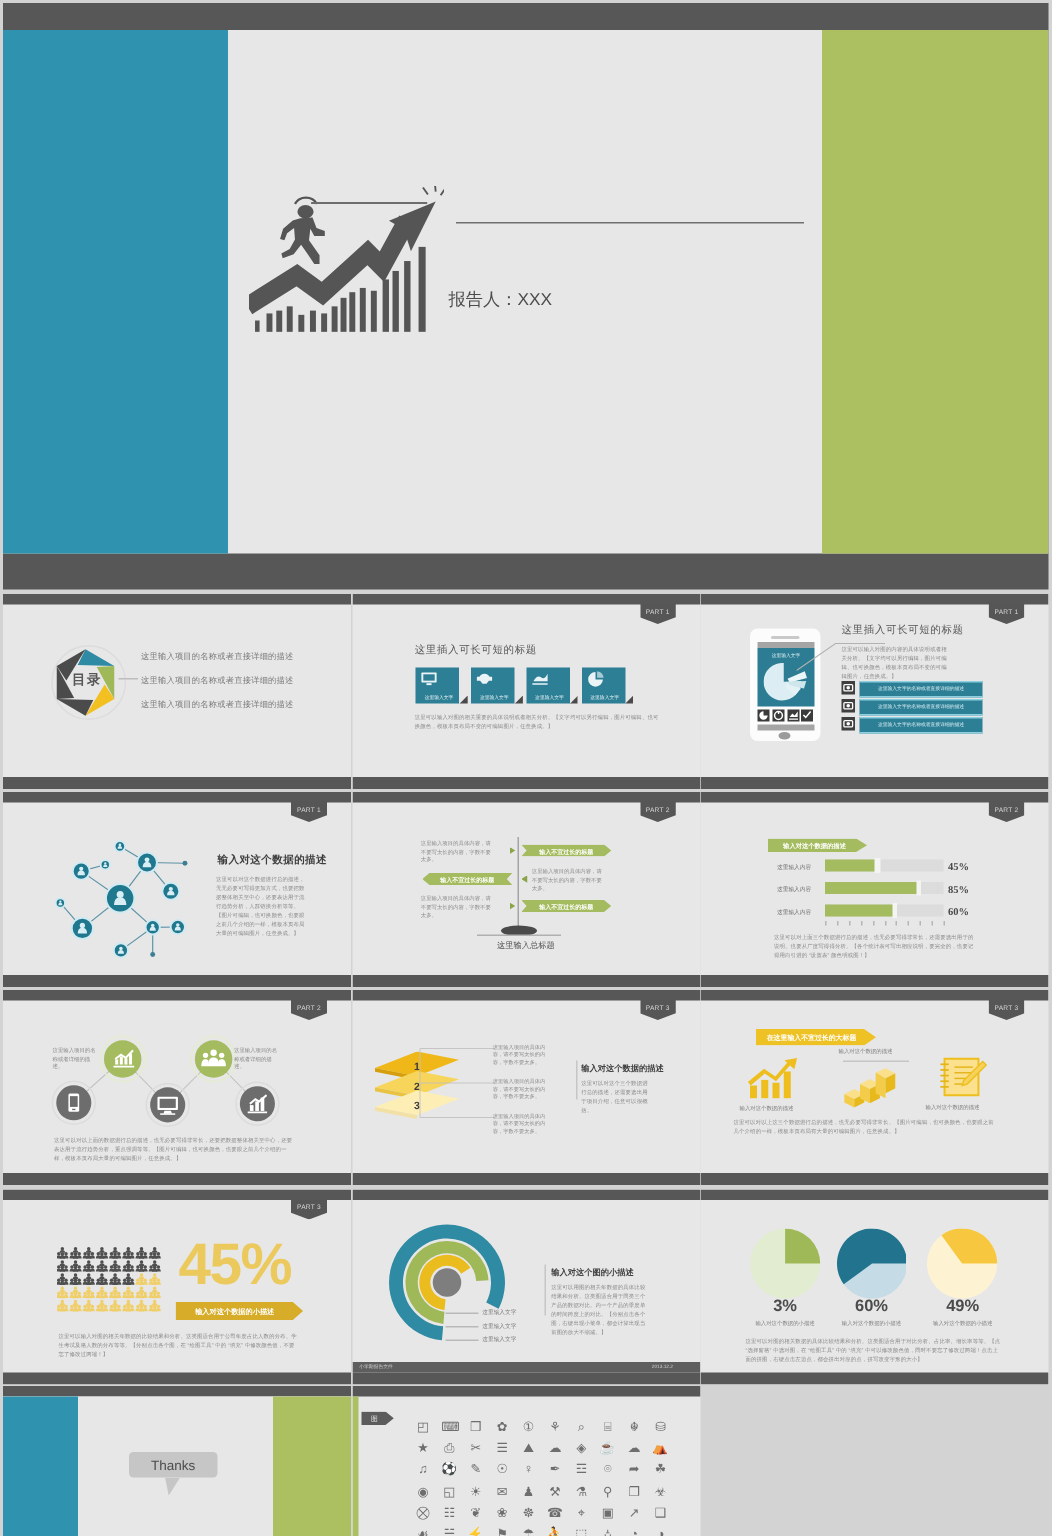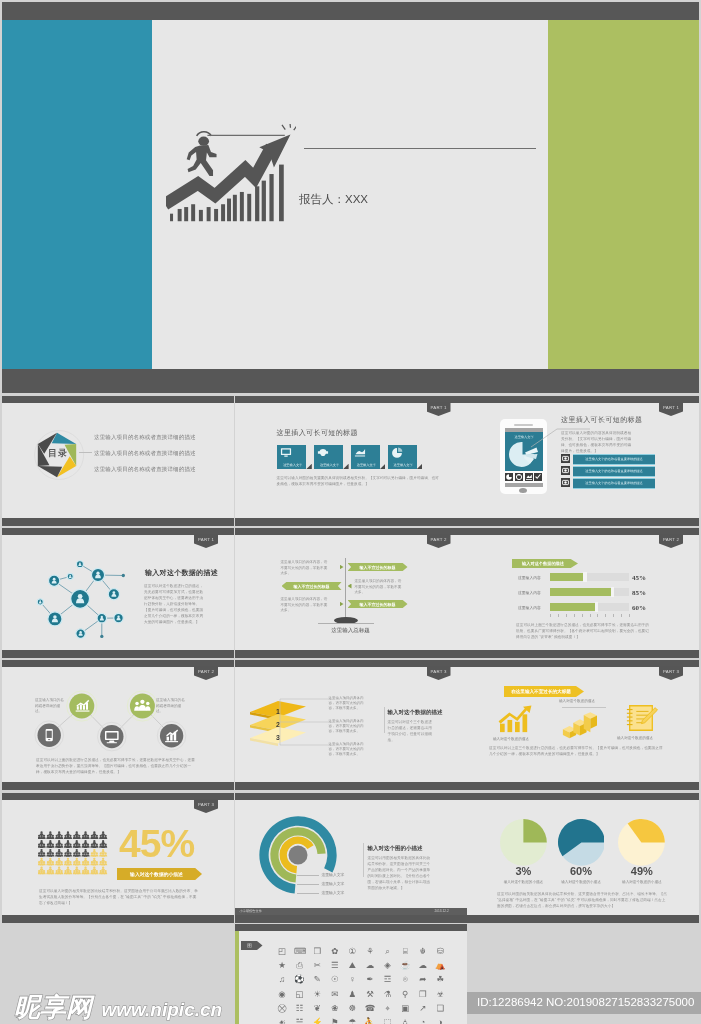--- a/index.html
+++ b/index.html
@@ -957,20 +957,31 @@
       <div class="t" style="left:98px;top:72px;width:32px;text-align:center;font-size:11px;font-weight:bold;color:#4b4b4b;">60%</div>
       <div class="t" style="left:84px;top:87px;width:60px;text-align:center;font-size:3.6px;color:#818181;">输入对这个数据的小描述</div>
       <svg style="position:absolute;left:151.4px;top:26px;width:46.8px;height:46.8px;" viewBox="0 0 46.8 46.8">
         <circle cx="23.4" cy="23.4" r="23.4" fill="#fdf2d2"></circle>
         <path d="M23.40 23.40 L9.65 4.47 A23.40 23.40 0 0 1 46.80 23.40 Z" fill="#f6c73f"></path>
       </svg>
       <div class="t" style="left:158.8px;top:72px;width:32px;text-align:center;font-size:11px;font-weight:bold;color:#4b4b4b;">49%</div>
       <div class="t" style="left:144.8px;top:87px;width:60px;text-align:center;font-size:3.6px;color:#818181;">输入对这个数据的小描述</div>
       <div class="tw bodytxt" style="left:30px;top:98px;width:172px;">这里可以对图的相关数据的具体比较结果和分析。这类图适合用于对比分析、占比率、增长率等等。【点 “选择窗格” 中选对图，在 “绘图工具” 中的 “填充” 中可以修改颜色值，同时不要忘了修改过两端！点击上面的拼图，右键点击左边点，都会拼出对应的点，拼写改变字形的大小】</div>
       <div class="bb"></div>
+    </div>
+<div class="thumb" style="left:2px;top:924px;width:232px;height:101px;">
+      <div class="tb"></div>
+      <div style="position:absolute;left:0;top:7px;width:232px;height:94px;background:#e7e7e7;">
+        <div style="position:absolute;left:0;top:0;width:50px;height:94px;background:#2f92ae;"></div>
+        <div style="position:absolute;left:180px;top:0;width:52px;height:94px;background:#acbf61;"></div>
+        <div style="position:absolute;left:84px;top:37px;width:59px;height:17px;background:#c6c6c6;border-radius:3px;">
+          <div class="t" style="left:0;top:3.5px;width:59px;text-align:center;font-size:9px;color:#4c4c4c;">Thanks</div>
+        </div>
+        <div style="position:absolute;left:108px;top:54px;width:10px;height:12px;background:#c6c6c6;clip-path:polygon(0 0,100% 0,25% 100%);"></div>
+      </div>
     </div>
 <div class="thumb" style="left:234.5px;top:924px;width:232px;height:101px;">
       <div class="tb"></div>
       <div style="position:absolute;left:0;top:7px;width:4px;height:94px;background:#acbf61;"></div>
       <div style="position:absolute;left:6px;top:17px;width:22px;height:9px;background:#5c5c5c;clip-path:polygon(0 0,75% 0,100% 50%,75% 100%,0 100%);">
         <div class="t" style="left:0;top:2px;width:18px;text-align:center;font-size:4.5px;color:#e0e0e0;">图</div>
       </div>
       <div style="position:absolute;left:42px;top:22px;width:185px;height:100px;">
         <div style="position:absolute;left:0px;top:0px;width:11px;height:11px;text-align:center;line-height:11px;font-size:8.5px;color:#6e6e6e;">◰</div>
         <div style="position:absolute;left:17.6px;top:0px;width:11px;height:11px;text-align:center;line-height:11px;font-size:8.5px;color:#6e6e6e;">⌨</div>
@@ -1027,23 +1038,14 @@
         <div style="position:absolute;left:35.2px;top:71px;width:11px;height:11px;text-align:center;line-height:11px;font-size:8.5px;color:#6e6e6e;">⚡</div>
         <div style="position:absolute;left:52.8px;top:71px;width:11px;height:11px;text-align:center;line-height:11px;font-size:8.5px;color:#6e6e6e;">⚑</div>
         <div style="position:absolute;left:70.4px;top:71px;width:11px;height:11px;text-align:center;line-height:11px;font-size:8.5px;color:#6e6e6e;">☂</div>
         <div style="position:absolute;left:88px;top:71px;width:11px;height:11px;text-align:center;line-height:11px;font-size:8.5px;color:#6e6e6e;">⛹</div>
         <div style="position:absolute;left:105.6px;top:71px;width:11px;height:11px;text-align:center;line-height:11px;font-size:8.5px;color:#6e6e6e;">⬚</div>
         <div style="position:absolute;left:123.2px;top:71px;width:11px;height:11px;text-align:center;line-height:11px;font-size:8.5px;color:#6e6e6e;">⛼</div>
         <div style="position:absolute;left:140.8px;top:71px;width:11px;height:11px;text-align:center;line-height:11px;font-size:8.5px;color:#6e6e6e;">◔</div>
         <div style="position:absolute;left:158.4px;top:71px;width:11px;height:11px;text-align:center;line-height:11px;font-size:8.5px;color:#6e6e6e;">◑</div>
       </div>
     </div>
-  <div style="position:absolute;left:14px;top:990px;white-space:nowrap;">
-    <span style="font-size:26px;font-weight:bold;font-style:italic;color:#ffffff;letter-spacing:0px;
-                 -webkit-text-stroke:1.2px #8f8f8f;paint-order:stroke fill;">昵享网</span>
-    <span style="font-size:19px;font-weight:bold;font-style:italic;color:#ffffff;letter-spacing:0px;margin-left:5px;
-                 -webkit-text-stroke:1px #8f8f8f;paint-order:stroke fill;">www.nipic.cn</span>
-  </div>
-  <div style="position:absolute;left:467px;top:992px;width:234px;height:22px;background:#a8a8a8;">
-    <span style="position:absolute;left:10px;top:4px;font-size:11.5px;color:#ffffff;letter-spacing:0px;white-space:nowrap;">ID:12286942 NO:20190827152833275000</span>
-  </div>
 
 </div>
 
 </body></html>

